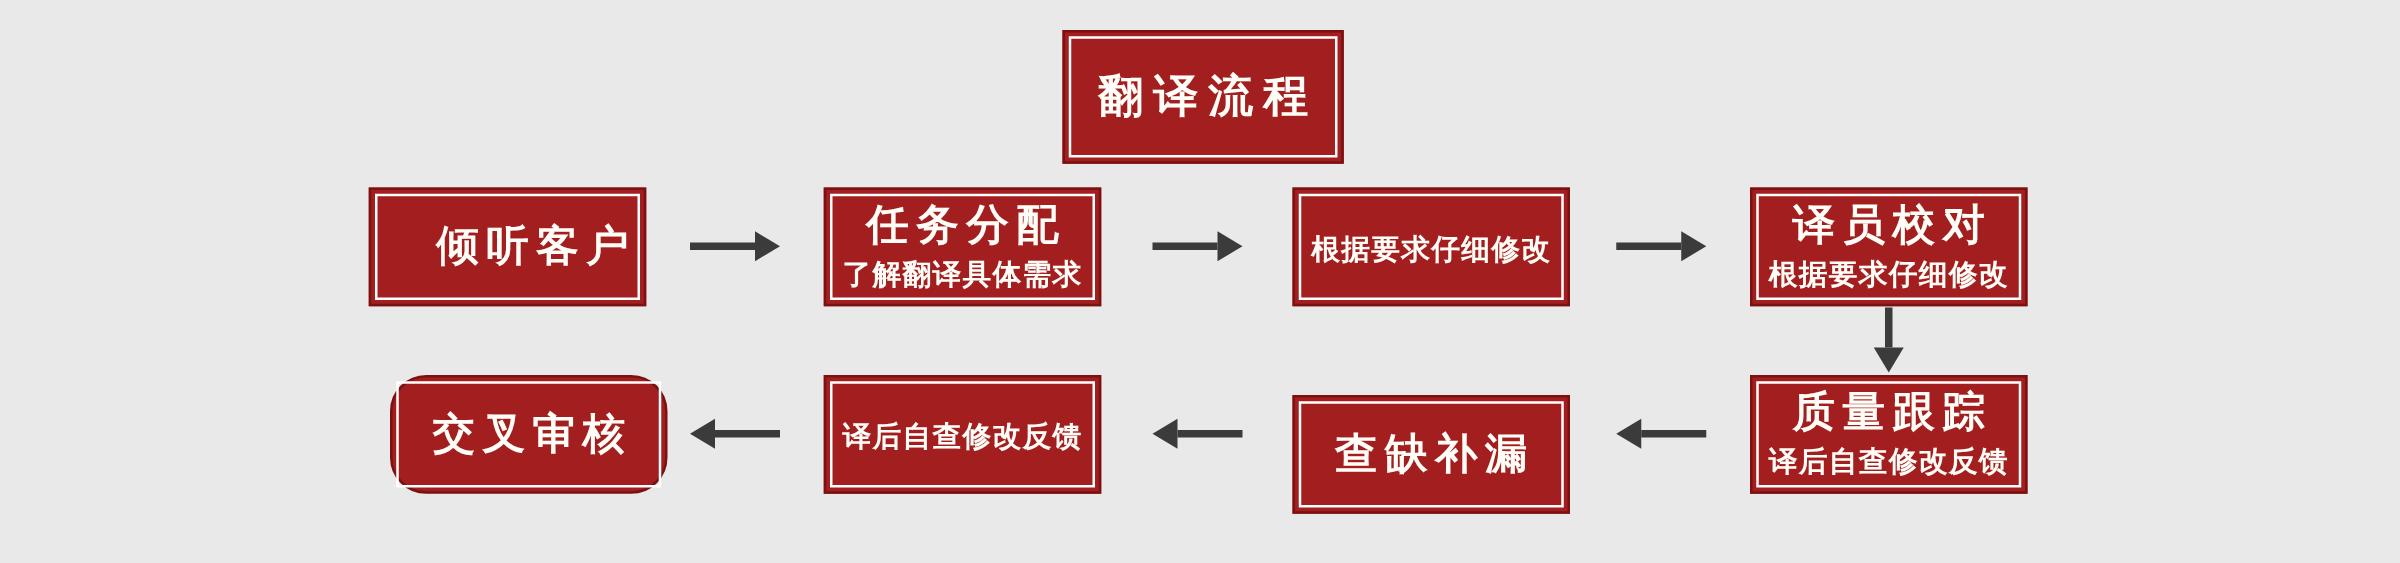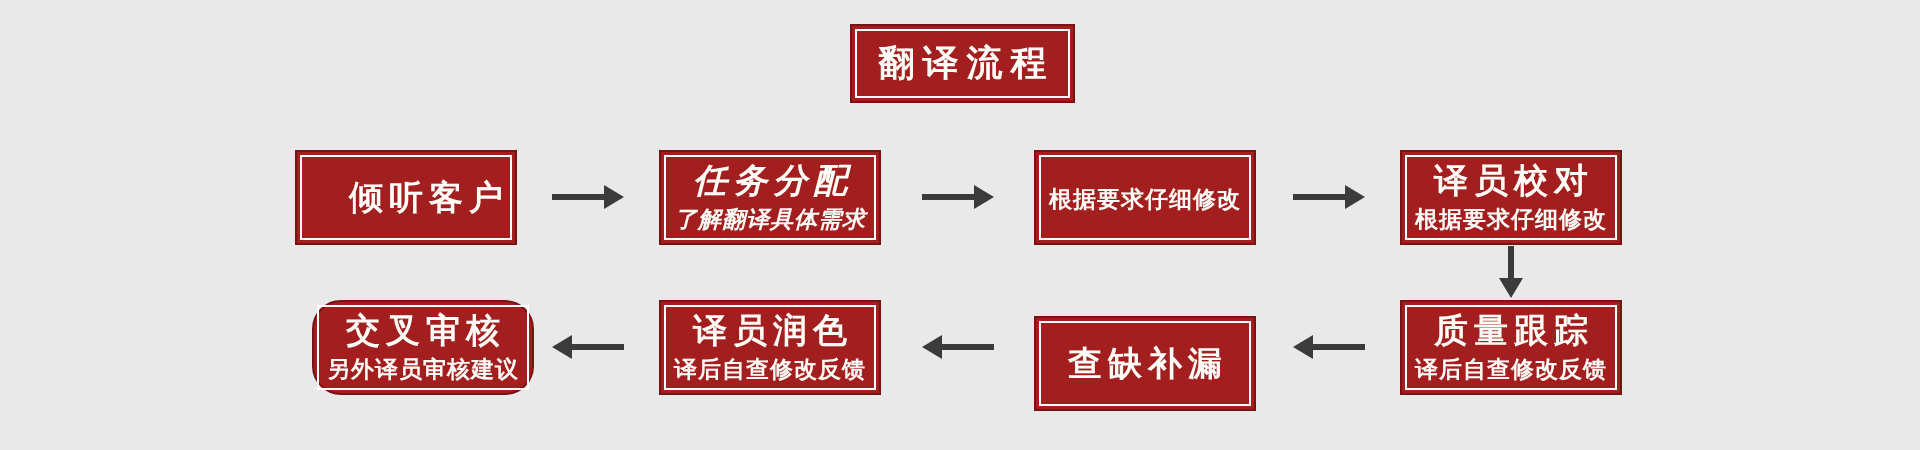--- a/index.html
+++ b/index.html
@@ -50,21 +50,21 @@
     letter-spacing: 1px;
     margin-top: 4px;
     white-space: nowrap;
   }
 
   
   .header-node {
     position: absolute;
     box-sizing: border-box;
     left: 850px; top: 24px;
-    width: 225px; height: 79px;
+    width: 225px; height: 107px;
     background: #a31e1e;
     border: 2px solid #7c1111;
     display: flex;
     align-items: center;
     justify-content: center;
     color: #fffdf8;
   }
   .header-node::before {
     content: "";
     position: absolute;
@@ -75,21 +75,21 @@
   .header-title {
     font-size: 36px;
     font-weight: bold;
     letter-spacing: 8px;
     text-indent: 8px;
     white-space: nowrap;
   }
 
   
   .pos-r1c1 { left: 295px;  top: 150px; padding-left: 40px; }
-  .pos-r1c2 { left: 659px;  top: 150px; font-style: italic; }
+  .pos-r1c2 { left: 659px;  top: 150px; }
   .pos-r1c3 { left: 1034px; top: 150px; }
   .pos-r1c4 { left: 1400px; top: 150px; }
   .pos-r2c4 { left: 1400px; top: 300px; }
   .pos-r2c3 { left: 1034px; top: 316px; }
   .pos-r2c2 { left: 659px;  top: 300px; }
   .pos-r2c1 { left: 312px;  top: 300px; border-radius: 29px; }
 
   
   .arrow { position: absolute; }
   .arrow-h { width: 72px; height: 24px; }
@@ -167,26 +167,24 @@
   </div>
 
   <div class="node pos-r2c4">
     <div class="node-title">质量跟踪</div>
     <div class="node-subtitle">译后自查修改反馈</div>
   </div>
   <div class="node pos-r2c3">
     <div class="node-title">查缺补漏</div>
   </div>
   <div class="node pos-r2c2">
-    <div class="node-title">译员润色</div>
     <div class="node-subtitle">译后自查修改反馈</div>
   </div>
   <div class="node pos-r2c1">
     <div class="node-title">交叉审核</div>
-    <div class="node-subtitle">另外译员审核建议</div>
   </div>
 
   <div class="arrow arrow-h arrow-right a-r1g1">
     <span class="shaft"></span>
     <span class="head"></span>
   </div>
   <div class="arrow arrow-h arrow-right a-r1g2">
     <span class="shaft"></span>
     <span class="head"></span>
   </div>

